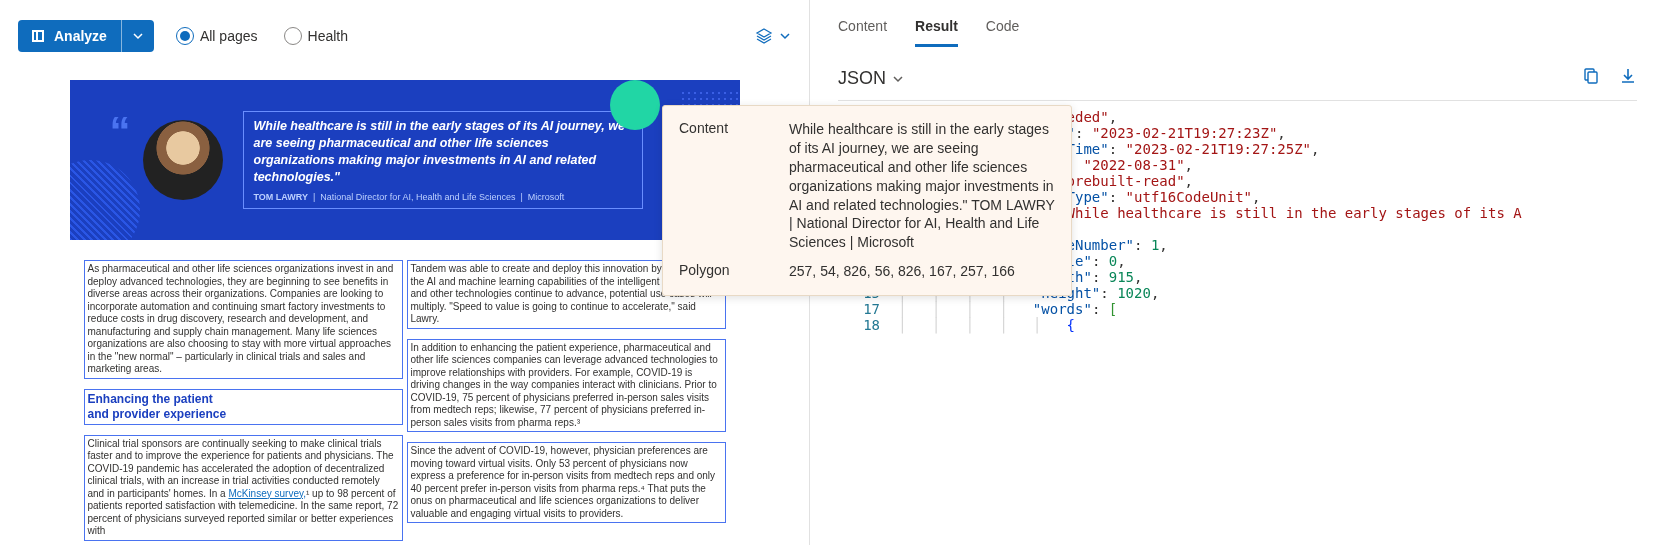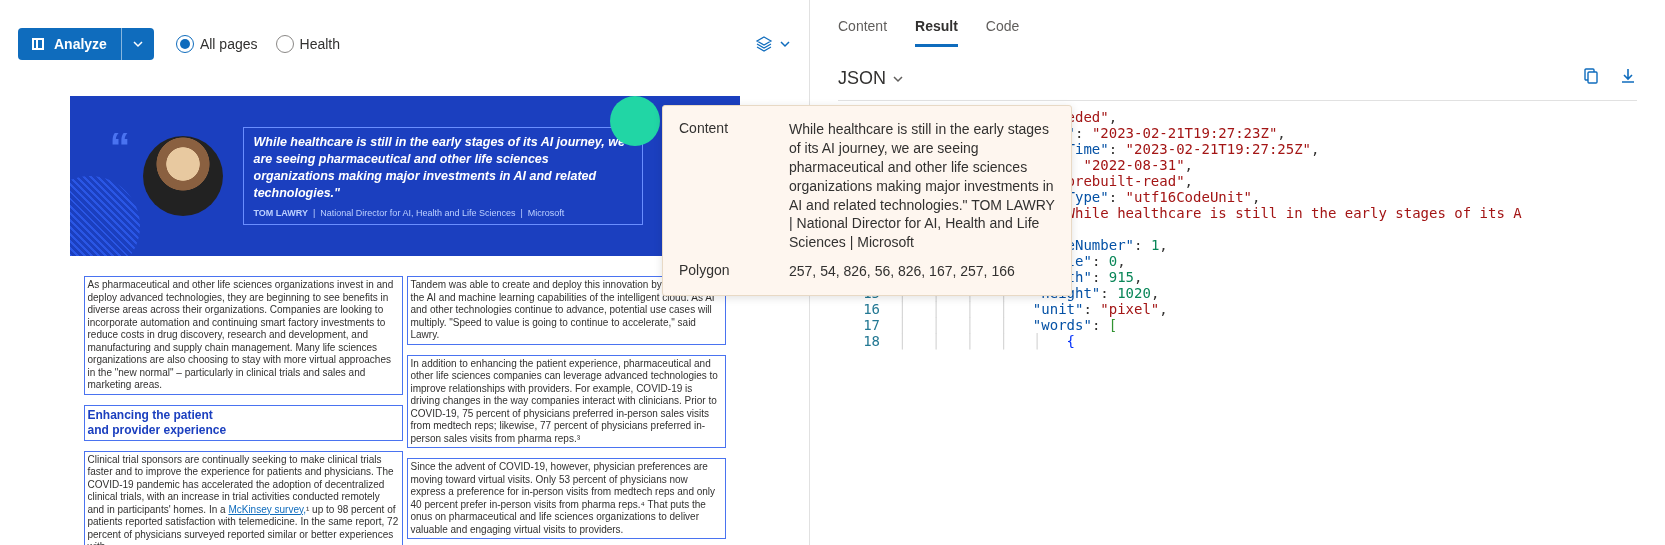--- a/index.html
+++ b/index.html
@@ -17,21 +17,21 @@
     width: 810px;
     height: 100%;
     border-right: 1px solid #e1e1e1;
     display: flex;
     flex-direction: column;
     position: relative;
   }
   .toolbar {
     display: flex;
     align-items: center;
-    padding: 28px 18px;
+    padding: 20px 18px;
     gap: 10px;
   }
   .analyze-btn {
     background: #0f6cbd;
     color: #fff;
     border: none;
     border-radius: 4px;
     height: 32px;
     display: flex;
     align-items: center;
@@ -48,21 +48,21 @@
     border-left: 1px solid rgba(255,255,255,0.5);
     margin-left: 14px;
     padding: 0 10px;
     display:flex;
     align-items:center;
     height:100%;
   }
   .radio-group {
     display: flex;
     align-items: center;
-    gap: 18px;
+    gap: 26px;
     margin-left: 12px;
   }
   .radio {
     display: flex;
     align-items: center;
     gap: 6px;
     cursor: pointer;
   }
   .radio .circle {
     width: 18px;
@@ -371,24 +371,20 @@
       </div>
       <div class="code-line">
         <div class="lineno">14</div>
         <div class="code"><span class="guide">│   │   │   │   </span><span class="k">"width"</span><span class="p">: </span><span class="n">915</span><span class="p">,</span></div>
       </div>
       <div class="code-line">
         <div class="lineno">15</div>
         <div class="code"><span class="guide">│   │   │   │   </span><span class="k">"height"</span><span class="p">: </span><span class="n">1020</span><span class="p">,</span></div>
       </div>
       <div class="code-line">
-        <div class="lineno">16</div>
-        <div class="code"><span class="guide">│   │   │   │   </span><span class="k">"unit"</span><span class="p">: </span><span class="s">"pixel"</span><span class="p">,</span></div>
-      </div>
-      <div class="code-line">
         <div class="lineno">17</div>
         <div class="code"><span class="guide">│   │   │   │   </span><span class="k">"words"</span><span class="p">: </span><span class="brk2">[</span></div>
       </div>
       <div class="code-line">
         <div class="lineno">18</div>
         <div class="code"><span class="guide">│   │   │   │   │   </span><span class="brk">{</span></div>
       </div>
     </div>
 </div>
 

